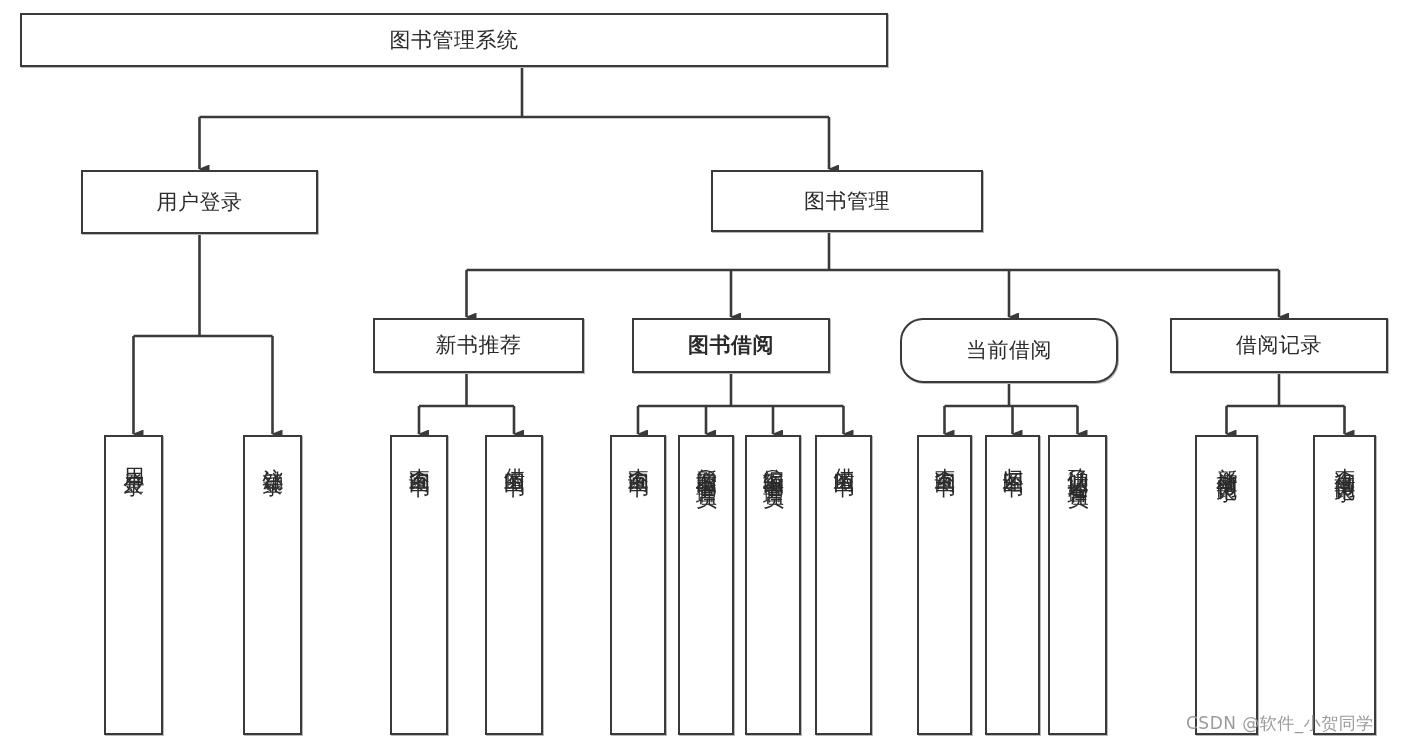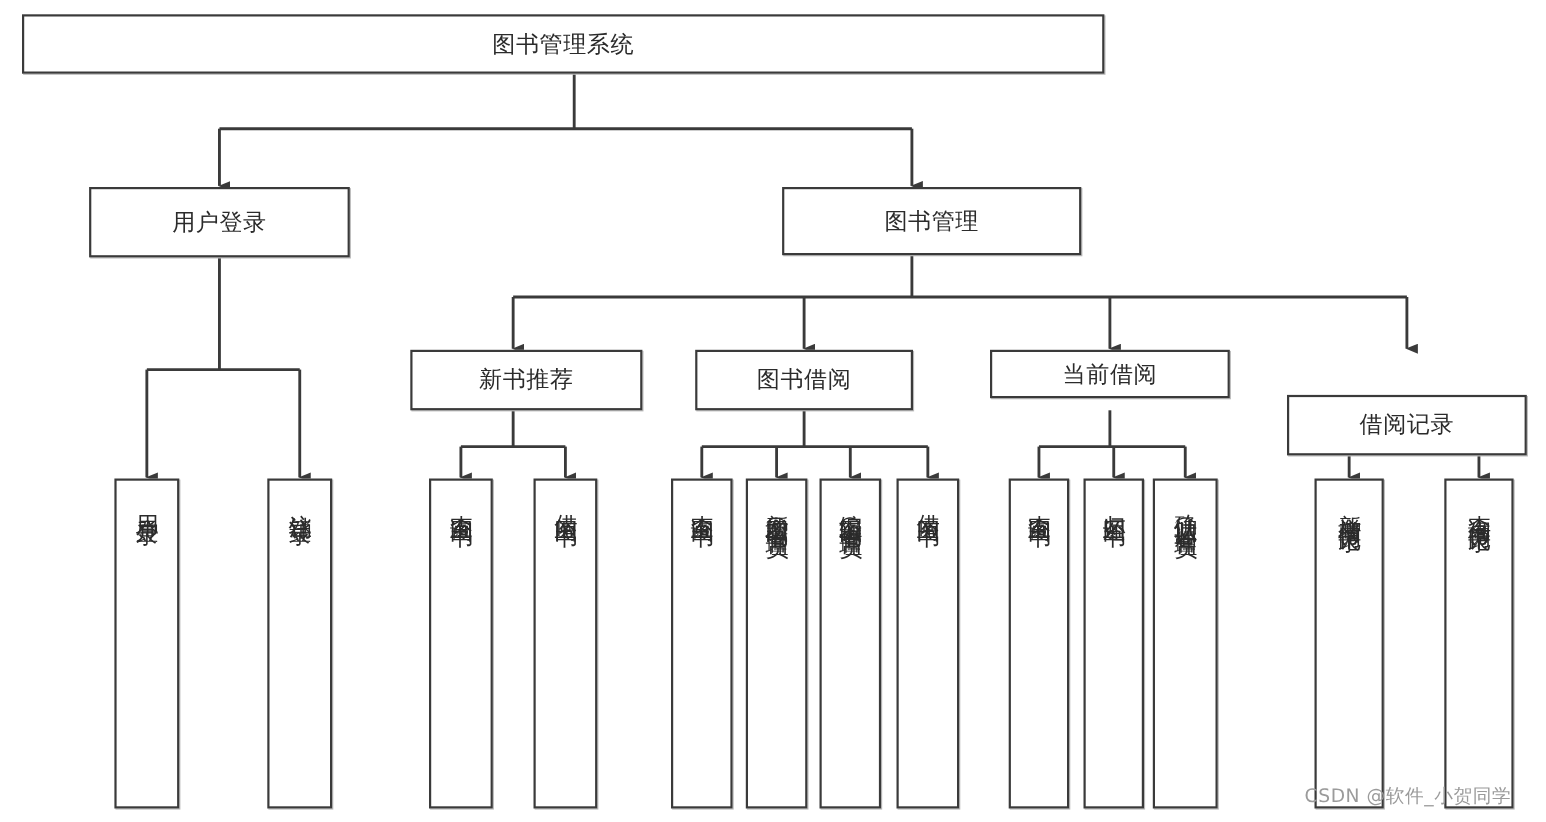--- a/index.html
+++ b/index.html
@@ -108,39 +108,39 @@
         <line x1="1012.5" y1="406" x2="1012.5" y2="434" stroke="#3a3a3a" stroke-width="2.6" marker-end="url(#arrowhead)"></line>
         <line x1="1077.5" y1="406" x2="1077.5" y2="434" stroke="#3a3a3a" stroke-width="2.6" marker-end="url(#arrowhead)"></line>
         <line x1="1279" y1="373" x2="1279" y2="406" stroke="#3a3a3a" stroke-width="2.6"></line>
         <line x1="1226.5" y1="406" x2="1344.5" y2="406" stroke="#3a3a3a" stroke-width="2.6"></line>
         <line x1="1226.5" y1="406" x2="1226.5" y2="434" stroke="#3a3a3a" stroke-width="2.6" marker-end="url(#arrowhead)"></line>
         <line x1="1344.5" y1="406" x2="1344.5" y2="434" stroke="#3a3a3a" stroke-width="2.6" marker-end="url(#arrowhead)"></line>
       </g>
   </svg>
 
   <div id="node-layer">
-      <div class="node horizontal" style="left: 20px; top: 13px; width: 984px; height: 54px;">
+      <div class="node horizontal" style="left: 20px; top: 13px; width: 868px; height: 54px;">
         <span class="node-label">图书管理系统</span>
       </div>
       <div class="node horizontal" style="left: 81px; top: 170px; width: 237px; height: 64px;">
         <span class="node-label">用户登录</span>
       </div>
       <div class="node horizontal" style="left: 711px; top: 170px; width: 272px; height: 62px;">
         <span class="node-label">图书管理</span>
       </div>
       <div class="node horizontal" style="left: 361px; top: 318px; width: 211px; height: 55px; margin-left: 12px;">
         <span class="node-label">新书推荐</span>
       </div>
-      <div class="node horizontal" style="left: 632px; top: 318px; width: 198px; height: 55px;">
+      <div class="node horizontal" style="left: 632px; top: 318px; width: 198px; height: 55px; font-weight: bold;">
         <span class="node-label">图书借阅</span>
       </div>
-      <div class="node horizontal" style="left: 900px; top: 318px; width: 218px; height: 44px;">
+      <div class="node horizontal" style="left: 900px; top: 318px; width: 218px; height: 65px; border-radius: 23px;">
         <span class="node-label">当前借阅</span>
       </div>
-      <div class="node horizontal" style="left: 1170px; top: 318px; width: 218px; height: 55px; margin-top: 41px;">
+      <div class="node horizontal" style="left: 1170px; top: 318px; width: 218px; height: 55px;">
         <span class="node-label">借阅记录</span>
       </div>
       <div class="node vertical" style="left: 104px; top: 435px; width: 59px; height: 300px;">
         <span class="node-label">用户登录</span>
       </div>
       <div class="node vertical" style="left: 243px; top: 435px; width: 59px; height: 300px;">
         <span class="node-label">注销登录</span>
       </div>
       <div class="node vertical" style="left: 390px; top: 435px; width: 58px; height: 300px;">
         <span class="node-label">查询图书</span>

